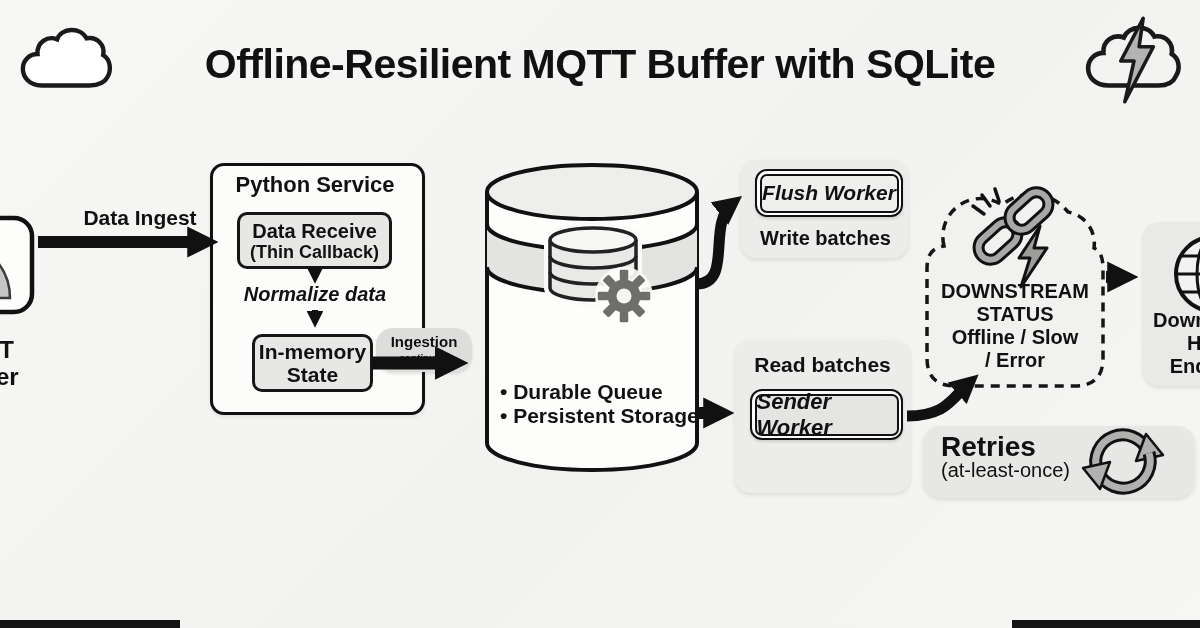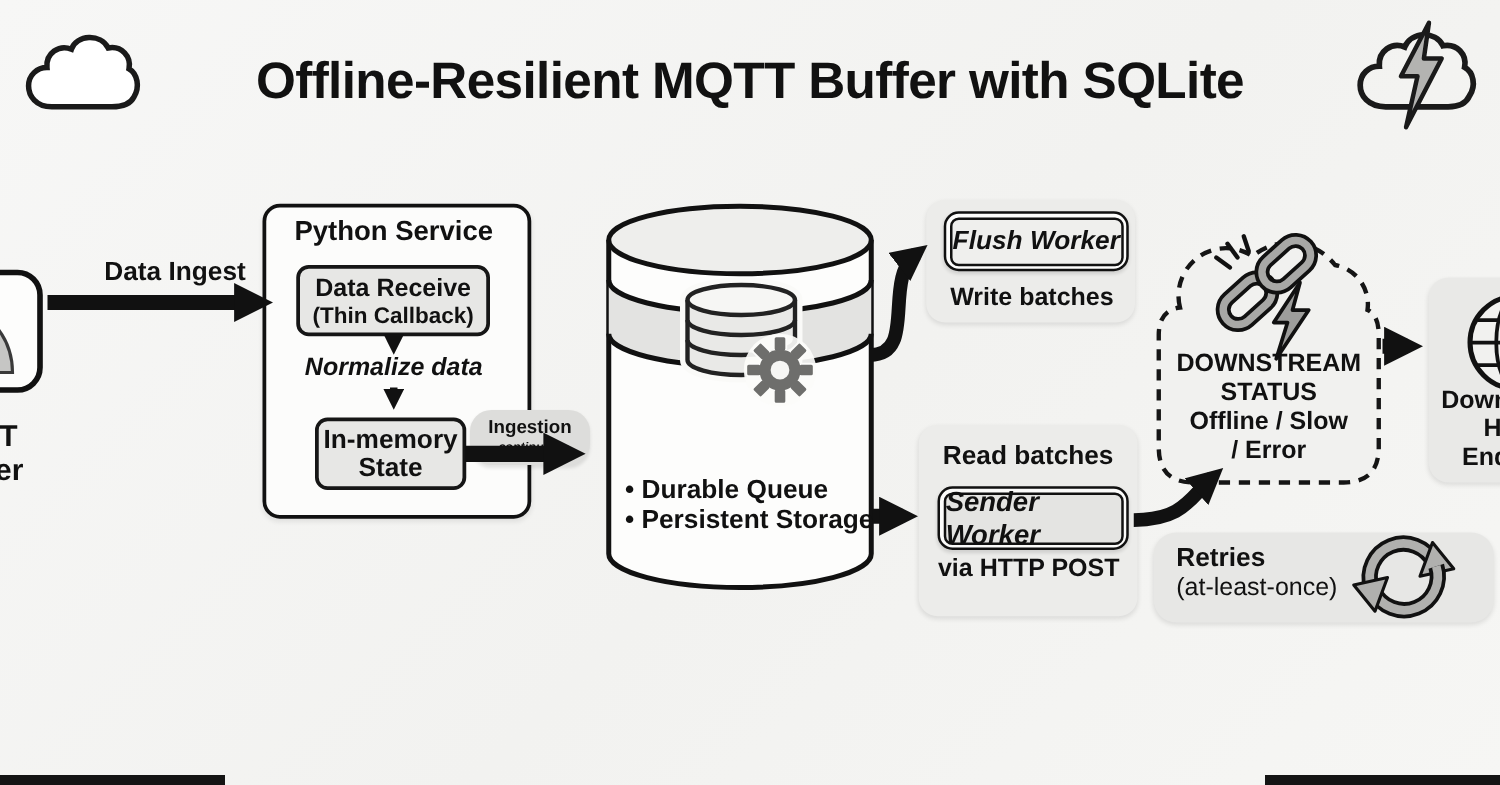--- a/index.html
+++ b/index.html
@@ -79,33 +79,32 @@
   <div class="abs sb" style="left:748px;top:227px;width:155px;text-align:center;font-size:20px;">Write batches</div>
 
   <div class="abs panel" style="left:735px;top:340px;width:175px;height:153px;"></div>
   <div class="abs sb" style="left:740px;top:353px;width:165px;text-align:center;font-size:21px;">Read batches</div>
   <div class="abs dbl-outer" style="left:750px;top:389px;width:153px;height:51px;box-sizing:border-box;">
     <div class="dbl-inner" style="background:#e4e4e2;">
       <span class="b" style="font-size:22px;">Sender Worker</span>
     </div>
   </div>
   <div class="abs ctr" style="left:738px;top:444px;width:170px;font-size:20px;line-height:22px;">
-    <div class="sb">via HTTP POST</div>
   </div>
 
   <div class="abs panel" style="left:1143px;top:222px;width:170px;height:164px;background:#e9e9e7;border-radius:16px;"></div>
   <div class="abs ctr" style="left:1143px;top:309px;width:140px;font-size:20px;line-height:23px;">
     <div class="b">Downstream</div>
     <div class="b">HTTP</div>
     <div class="b">Endpoint</div>
   </div>
 
   <div class="abs panel" style="left:923px;top:426px;width:272px;height:72px;background:#e7e7e5;border-radius:18px;"></div>
   <div class="abs" style="left:941px;top:435px;">
-    <div class="b" style="font-size:21px;line-height:24px;">Retries</div>
+    <div class="b" style="font-size:28px;line-height:24px;">Retries</div>
     <div style="font-size:20px;line-height:22px;">(at-least-once)</div>
   </div>
 
 
   <svg id="overlay" class="abs" style="left:0;top:0;" width="1200" height="628" viewBox="0 0 1200 628">
     <defs>
       <marker id="ah" viewBox="0 0 10 10" refX="6" refY="5" markerWidth="2.6" markerHeight="2.6" orient="auto">
         <path d="M0,0 L10,5 L0,10 Z" fill="#111"></path>
       </marker>
       <marker id="ahs" viewBox="0 0 10 10" refX="6" refY="5" markerWidth="2.8" markerHeight="2.8" orient="auto">

